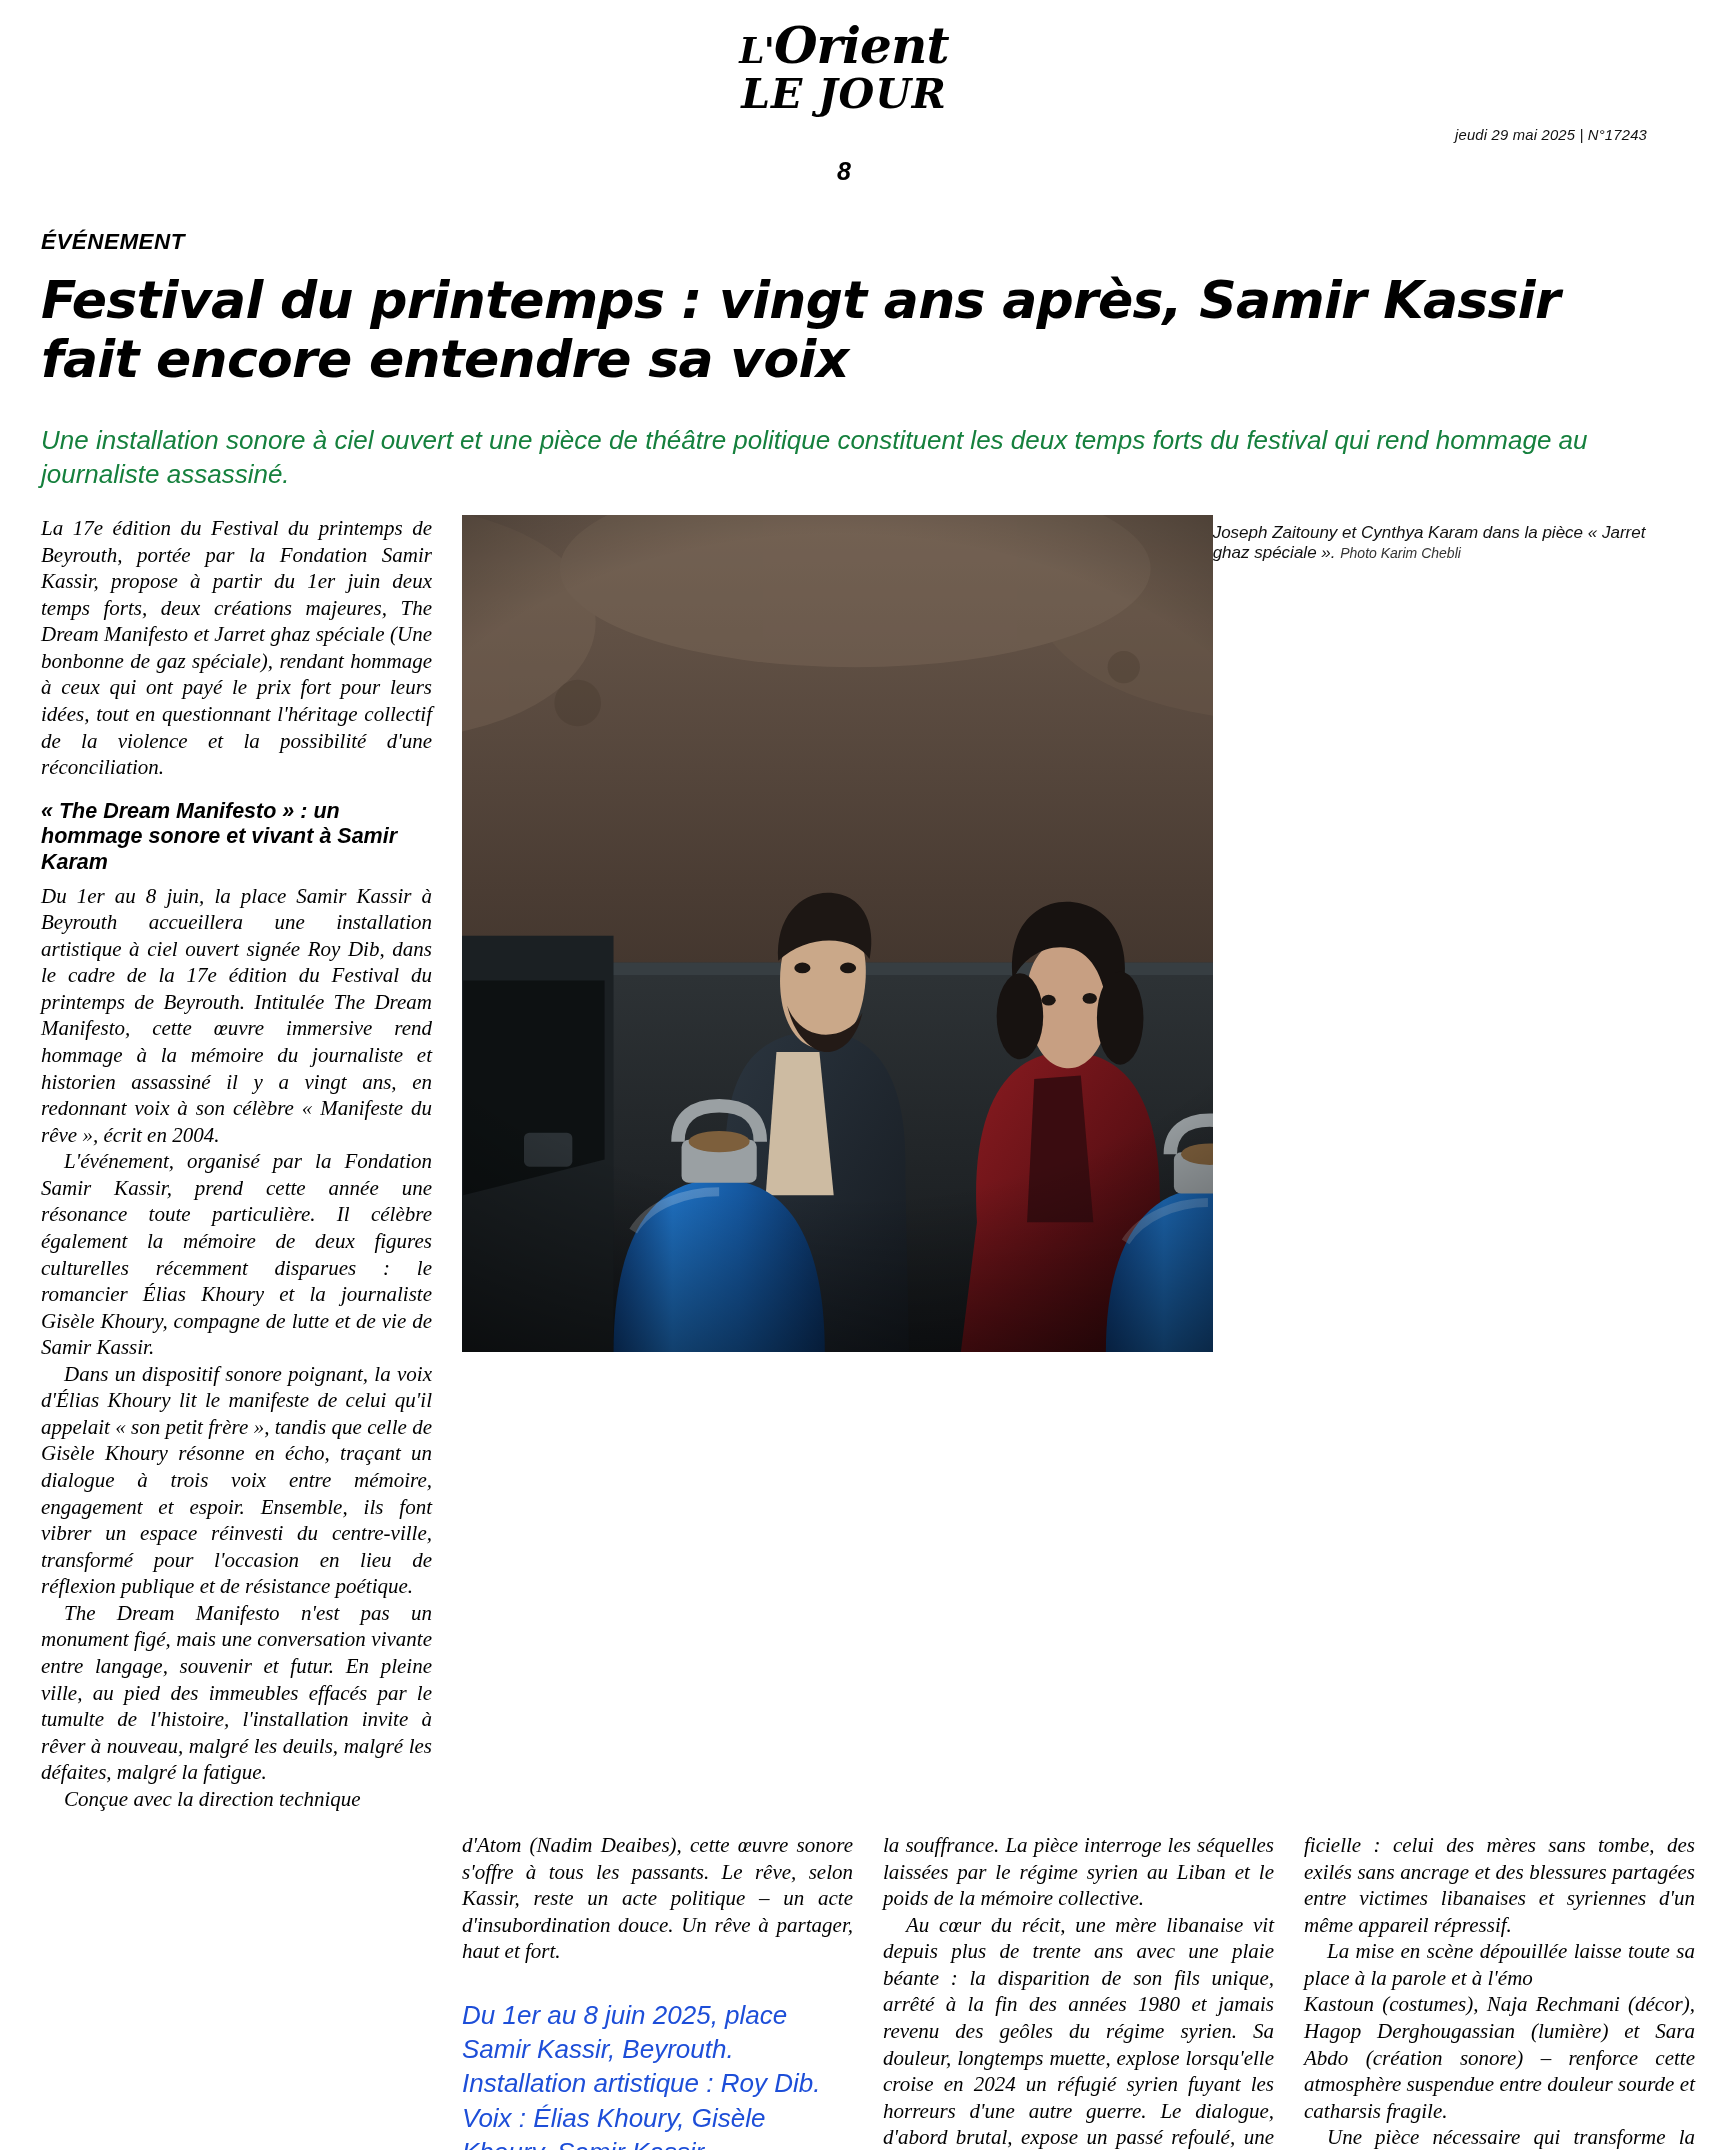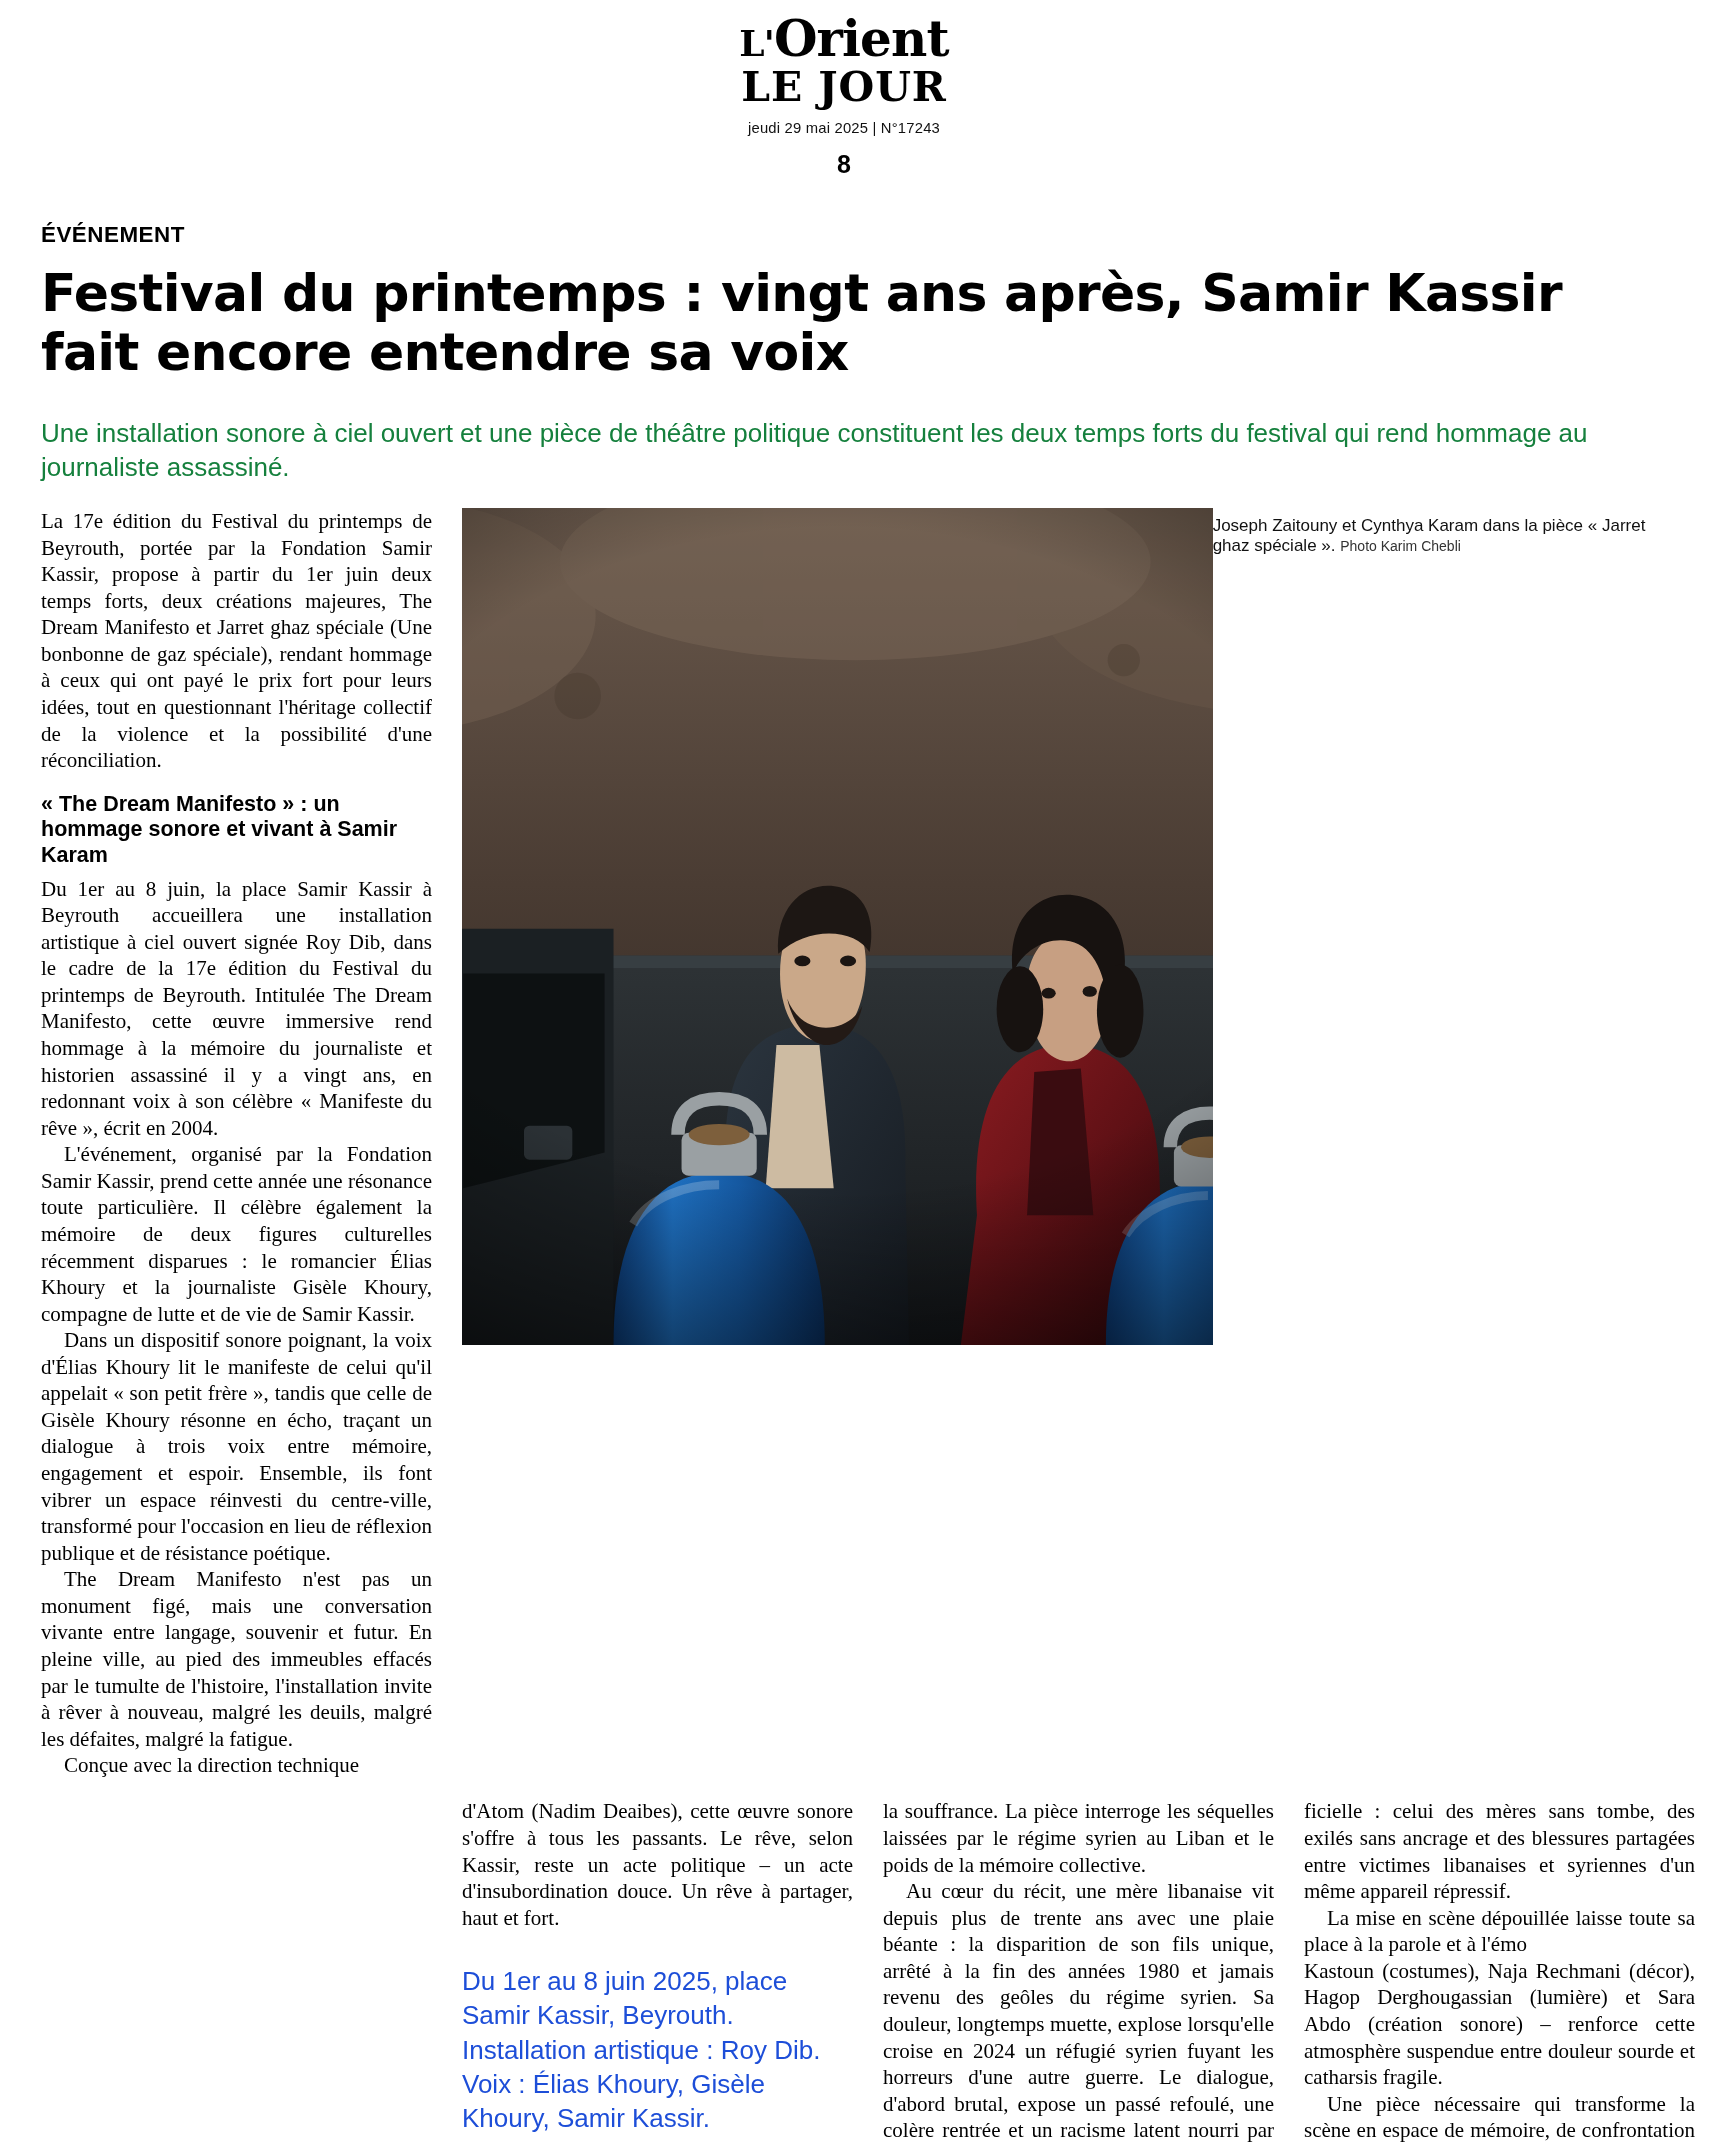--- a/index.html
+++ b/index.html
@@ -13,21 +13,22 @@
     font-family: "Liberation Serif", serif;
     color: #000000;
     position: relative;
     overflow: hidden;
   }
   .page {
     width: 1688px;
     height: 2150px;
     position: relative;
     box-sizing: border-box;
-    padding: 0 41px;
+    padding: 7px 41px;
+    font-style: italic;
   }
 
   
   .masthead {
     text-align: center;
     padding-top: 14.3px;
   }
   .logo-line1 {
     font-family: "DejaVu Serif", serif;
     font-weight: bold;
@@ -47,20 +48,21 @@
     line-height: 1.05;
     margin-top: 1.8px;
     color: #000;
   }
   .issue-line {
     font-family: "Liberation Sans", sans-serif;
     font-size: 14.8px;
     margin-top: 10.7px;
     color: #111;
     letter-spacing: 0.2px;
+    text-align: right;
   }
   .page-number {
     font-family: "Liberation Sans", sans-serif;
     font-weight: bold;
     font-size: 25px;
     margin-top: 14.3px;
     color: #000;
   }
 
   

